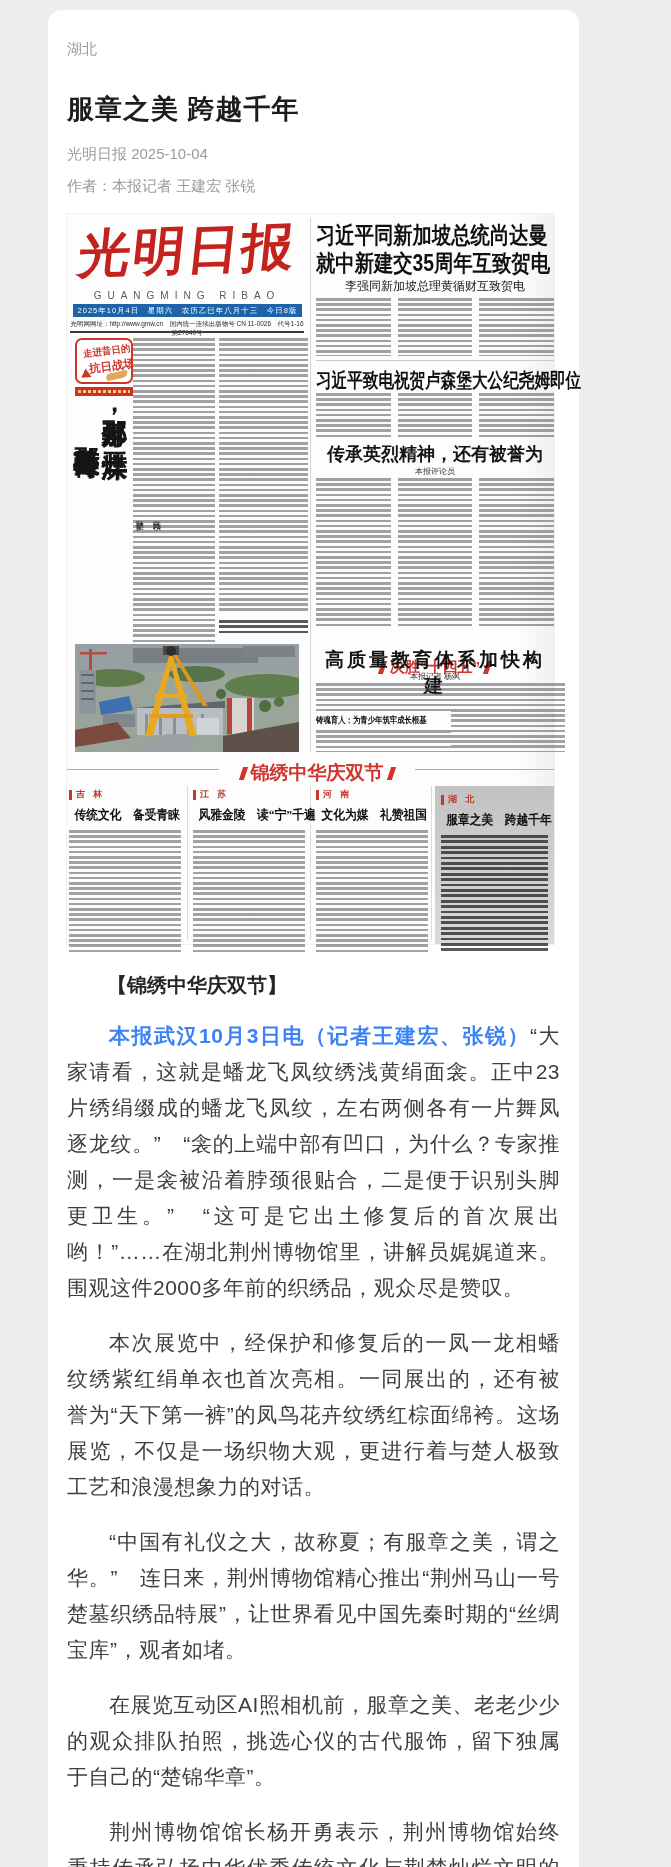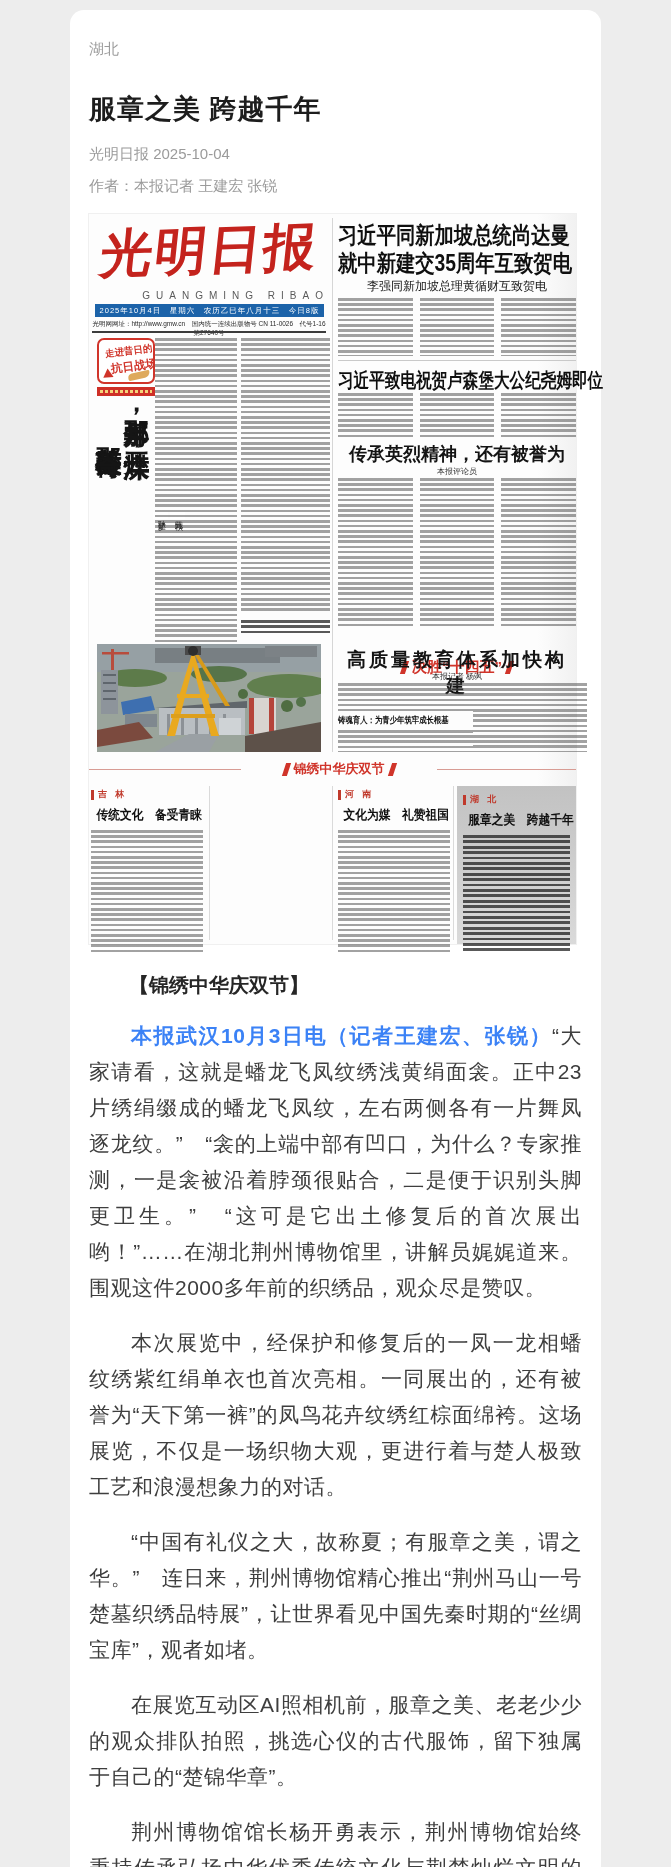--- a/index.html
+++ b/index.html
@@ -1,32 +1,32 @@
 <!DOCTYPE html>
 <html><head>
 <meta charset="utf-8">
 <style>
   * { margin:0; padding:0; box-sizing:border-box; }
   html,body { width:671px; height:1867px; overflow:hidden; background:#ededed;
     font-family:"Liberation Sans", sans-serif; }
-  .card { position:absolute; left:70px; top:10px; width:531px; height:1857px;
+  .card { position:absolute; left:48px; top:10px; width:531px; height:1857px;
     background:#ffffff; border-radius:14px 14px 0 0; padding:30px 19px 0 19px; }
   .category { font-size:15px; color:#9b9b9b; }
   .title { margin-top:32px; font-size:27px; font-weight:bold; color:#1d1d1d; letter-spacing:1px; }
   .meta { margin-top:18px; font-size:15px; color:#9b9b9b; }
   .meta + .meta { margin-top:13px; }
 
   
   .newspaper { position:relative; width:487px; height:730px; margin-top:18px;
     background:linear-gradient(90deg,#fdfdfd 92%,#f1f1f1 100%); box-shadow:0 0 0 1px #f0f0f0; }
   .np-abs { position:absolute; }
   .logo { left:0; top:2px; width:240px; text-align:center;
     font-family:"DejaVu Serif","Liberation Serif",serif; font-weight:bold;
     font-size:52px; color:#c4231d; transform:skewX(-8deg) rotate(-2deg); letter-spacing:2px; }
-  .logo-latin { left:0; top:76px; width:240px; text-align:right; font-size:10px;
+  .logo-latin { left:0; top:76px; width:240px; text-align:center; font-size:10px;
     letter-spacing:6px; color:#5a5a5a; }
   .bluebar { left:6px; top:90px; width:229px; height:13px; background:#1c63a9;
     color:#fff; font-size:7.5px; line-height:13px; text-align:center; letter-spacing:1px; }
   .infoline { left:0; top:106px; width:240px; text-align:center; font-size:6.5px; color:#2a2a2a; }
   .mast-rule { left:3px; top:117px; width:234px; height:2px; background:#3c3c3c; }
   .np-vdiv { left:243px; top:4px; width:1px; height:534px; background:#d6d6d6; }
 
   
   .mt { background:repeating-linear-gradient(180deg, rgba(70,70,70,.5) 0 2.6px, transparent 2.6px 5.2px); }
   .mt-dark { background:repeating-linear-gradient(180deg, rgba(25,25,25,.72) 0 2.8px, transparent 2.8px 5.4px); }
@@ -58,21 +58,21 @@
 
   
   .hl-sans { font-weight:bold; color:#0f0f0f; white-space:nowrap;
     transform-origin:0 50%; font-family:"Liberation Sans",sans-serif; }
   .hl-serif { font-family:"Liberation Serif",serif; font-weight:bold; color:#141414; text-align:center; }
   .byline-sm { font-size:8px; color:#333; text-align:center; }
   .rule { background:#c9c9c9; height:1px; }
   .redtag { color:#d0342a; font-weight:bold; display:flex; align-items:center; justify-content:center; gap:5px; }
   .slash { display:inline-block; width:5px; height:13px; background:#d0342a; transform:skewX(-18deg); }
   .striprule { top:555px; height:1px; background:#d89c94; }
-  .strip-label { left:150px; top:546px; width:200px; font-size:13px; }
+  .strip-label { left:150px; top:546px; width:200px; font-size:19px; }
 
   
   .rc-div { top:572px; width:1px; height:154px; background:#dadada; }
   .prov { display:flex; align-items:center; gap:4px; font-family:"Liberation Serif",serif;
     font-size:9px; font-weight:bold; color:#c0392b; letter-spacing:3px; }
   .prov i { width:3px; height:10px; background:#c0392b; }
   .rc-head { margin-top:5px; font-family:"Liberation Serif",serif; font-weight:bold;
     font-size:13px; color:#101010; text-align:center; white-space:nowrap; transform:scaleX(.9);
     transform-origin:50% 50%; }
   .gray-panel { background:linear-gradient(180deg,#c2c2c2,#dadada); padding:7px 6px 0 6px; }
@@ -219,20 +219,28 @@
     <div class="np-abs rc-div" style="left:364px;"></div>
 
     <div class="np-abs" style="left:2px; top:574px; width:112px;">
       <div class="prov">
           <i></i>
           <span>吉 林</span>
         </div>
       <div class="rc-head">传统文化　备受青睐</div>
       <div class="mt" style="margin-top:6px; height:125px;"></div>
     </div>
+    <div class="np-abs" style="left:126px; top:574px; width:112px;">
+      <div class="prov">
+          <i></i>
+          <span>江 苏</span>
+        </div>
+      <div class="rc-head">风雅金陵　读“宁”千遍</div>
+      <div class="mt" style="margin-top:6px; height:125px;"></div>
+    </div>
     <div class="np-abs" style="left:249px; top:574px; width:112px;">
       <div class="prov">
           <i></i>
           <span>河 南</span>
         </div>
       <div class="rc-head">文化为媒　礼赞祖国</div>
       <div class="mt" style="margin-top:6px; height:125px;"></div>
     </div>
     <div class="np-abs gray-panel" style="left:368px; top:572px; width:119px; height:158px;">
       <div class="prov">

